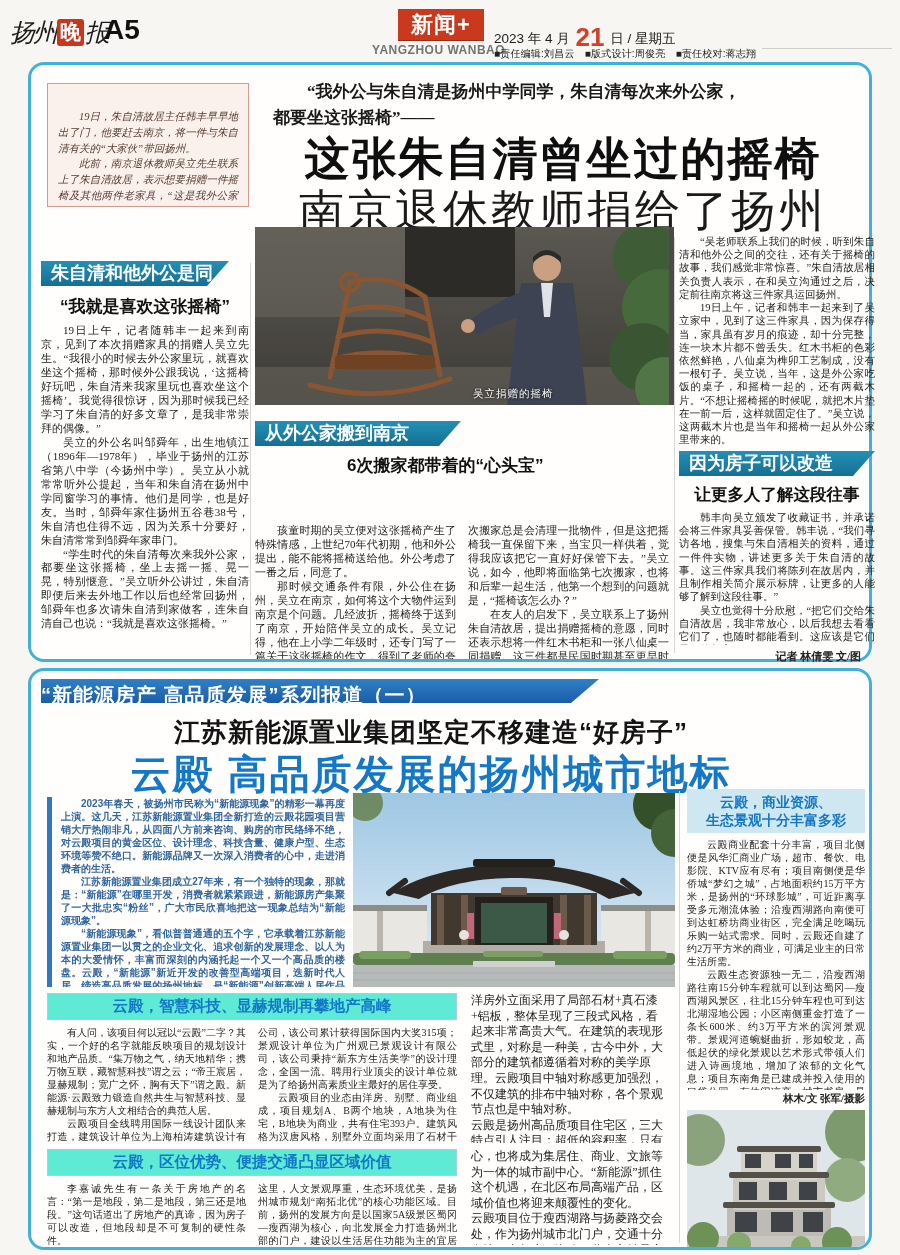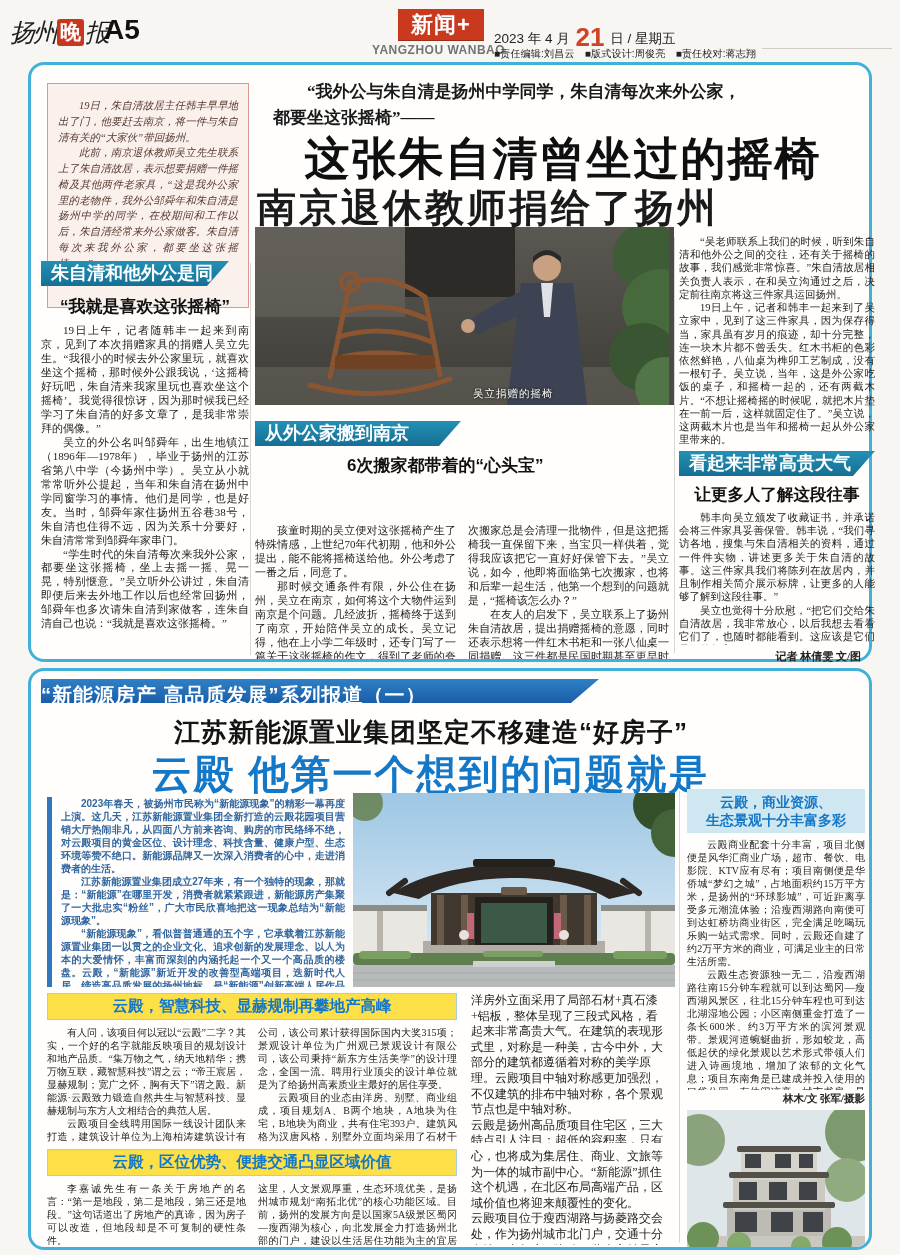--- a/index.html
+++ b/index.html
@@ -25,26 +25,26 @@
   .body p, .c p { text-indent:2em; text-align:justify; }
   .cont p:first-child { text-indent:0; }
   h3.subhead { font-weight:700; color:#111; font-family:"Liberation Sans", sans-serif; }
   .byline { font-family:"Liberation Serif", serif; font-weight:700; font-size:11px; text-align:right; color:#222; }
   figure { position:absolute; overflow:hidden; }
   figure svg { display:block; }
   .vrule { position:absolute; width:1px; background:#d9d7d2; }
 
   
   #box1 { left:28px; top:62px; width:844px; height:600px; }
-  .introbox { position:absolute; left:16px; top:18px; width:202px; height:225px; background:#fbf1ec; border:1px solid #d99a8d; padding:14px 10px; font-family:"Liberation Serif", serif; font-style:italic; font-size:10.5px; line-height:1.5; color:#55392f; overflow:hidden; }
+  .introbox { position:absolute; left:16px; top:18px; width:202px; height:124px; background:#fbf1ec; border:1px solid #d99a8d; padding:25px 10px; font-family:"Liberation Serif", serif; font-style:italic; font-size:10.5px; line-height:1.5; color:#55392f; overflow:hidden; }
   .introbox p { text-indent:2em; text-align:justify; }
   .quote { position:absolute; left:242px; top:14px; width:588px; font-family:"Liberation Serif", serif; font-size:17px; font-weight:700; color:#1a1a1a; line-height:1.5; }
   .quote div:first-child { padding-left:34px; }
   .headline1 { position:absolute; left:226px; top:64px; width:612px; text-align:center; font-family:"Liberation Serif", serif; font-size:45px; font-weight:900; color:#0f0f0f; letter-spacing:2px; }
-  .headline2 { position:absolute; left:226px; top:116px; width:612px; text-align:left; font-size:39px; font-weight:700; color:#1a1a1a; letter-spacing:3px; }
+  .headline2 { position:absolute; left:226px; top:116px; width:612px; text-align:center; font-size:45px; font-weight:400; color:#1a1a1a; letter-spacing:3px; }
   #photo1 { left:224px; top:162px; width:419px; height:178px; background:#4c4a46; }
   .caption1 { position:absolute; left:52%; bottom:4px; color:#fff; font-size:10.5px; letter-spacing:1px; text-shadow:0 0 3px #000; }
   .colL { position:absolute; left:10px; top:196px; width:208px; }
   .colL .banner { width:188px; }
   .colL h3 { font-size:17px; text-align:center; margin:9px 0 6px; }
   .colL .body { font-family:"Liberation Serif", serif; font-size:11px; line-height:1.27; color:#1c1c1c; height:346px; overflow:hidden; }
   .mid { position:absolute; left:224px; top:356px; width:414px; }
   .mid .banner { width:206px; }
   .mid h3 { font-size:17px; margin:8px 0 6px 92px; }
   .mid .cols { display:flex; gap:12px; height:176px; overflow:hidden; }
@@ -64,21 +64,21 @@
   .title2 { position:absolute; left:0; top:76px; width:800px; text-align:center; font-size:40px; font-weight:900; color:#1478c8; letter-spacing:2px; }
   .lead { position:absolute; left:16px; top:126px; width:298px; height:190px; border-left:5px solid #2f78c0; padding-left:9px; font-size:10px; line-height:1.3; font-weight:700; color:#33679f; overflow:hidden; }
   .lead p { text-indent:2em; text-align:justify; }
   #photo2 { left:322px; top:122px; width:322px; height:194px; background:#cfe2ee; }
   .r2col { position:absolute; left:656px; top:118px; width:178px; }
   .r2head { background:#cfe7f0; color:#1478c8; font-weight:800; font-size:14px; line-height:1.3; text-align:center; padding:4px 2px; }
   .r2paras { font-family:"Liberation Serif", serif; font-size:10px; line-height:1.3; color:#1c1c1c; height:252px; overflow:hidden; margin-top:5px; }
   .r2paras p { text-indent:2em; text-align:justify; }
   .byline2 { font-family:"Liberation Serif", serif; font-weight:700; font-size:10.5px; text-align:right; color:#222; margin:2px 0 4px; }
   #photo3 { position:relative; left:0; top:0; width:178px; height:148px; }
-  .shead { border:1px solid #a9cee1; background:#fde047; color:#1478c8; font-weight:800; font-size:15.5px; text-align:center; padding:2px 0; }
+  .shead { border:1px solid #a9cee1; background:#5eead4; color:#1478c8; font-weight:800; font-size:15.5px; text-align:center; padding:2px 0; }
   .sec { position:absolute; left:16px; width:620px; display:flex; gap:14px; }
   .sec .lg { width:410px; }
   .sec .cols { display:flex; gap:12px; margin-top:6px; }
   .sec .c { width:199px; font-family:"Liberation Serif", serif; font-size:10px; line-height:1.3; color:#1c1c1c; }
   .sec .c3 { width:196px; font-family:"Liberation Serif", serif; font-size:12px; line-height:1.3; color:#1c1c1c; }
   #sec-tech { top:322px; height:150px; overflow:hidden; }
   #sec-loc { top:478px; height:96px; overflow:hidden; }
 </style>
 </head>
 <body>
@@ -183,34 +183,34 @@
             <p>在友人的启发下，吴立联系上了扬州朱自清故居，提出捐赠摇椅的意愿，同时还表示想将一件红木书柜和一张八仙桌一同捐赠。这三件都是民国时期甚至更早时候的老物件。</p>
           </div>
       </div>
     </div>
 
     <aside class="colR">
       <div class="body b1">
           <p>“吴老师联系上我们的时候，听到朱自清和他外公之间的交往，还有关于摇椅的故事，我们感觉非常惊喜。”朱自清故居相关负责人表示，在和吴立沟通过之后，决定前往南京将这三件家具运回扬州。</p>
           <p>19日上午，记者和韩丰一起来到了吴立家中，见到了这三件家具，因为保存得当，家具虽有岁月的痕迹，却十分完整，连一块木片都不曾丢失。红木书柜的色彩依然鲜艳，八仙桌为榫卯工艺制成，没有一根钉子。吴立说，当年，这是外公家吃饭的桌子，和摇椅一起的，还有两截木片。“不想让摇椅摇的时候呢，就把木片垫在一前一后，这样就固定住了。”吴立说，这两截木片也是当年和摇椅一起从外公家里带来的。</p>
         </div>
-      <div class="banner">看起来非常高贵大气</div>
+      <div class="banner">因为房子可以改造</div>
       <h3 class="subhead">让更多人了解这段往事</h3>
       <div class="body b2">
           <p>韩丰向吴立颁发了收藏证书，并承诺会将三件家具妥善保管。韩丰说，“我们寻访各地，搜集与朱自清相关的资料，通过一件件实物，讲述更多关于朱自清的故事。这三件家具我们将陈列在故居内，并且制作相关简介展示标牌，让更多的人能够了解到这段往事。”</p>
           <p>吴立也觉得十分欣慰，“把它们交给朱自清故居，我非常放心，以后我想去看看它们了，也随时都能看到。这应该是它们最好的归宿。”</p>
         </div>
       <div class="byline">记者 林倩雯 文/图</div>
     </aside>
   </section>
 
   <section class="nbox" id="box2">
     <div class="series">“新能源房产 高品质发展”系列报道（一）</div>
     <h2 class="kicker">江苏新能源置业集团坚定不移建造“好房子”</h2>
-    <h1 class="title2">云殿 他第一个想到的问题就是</h1>
+    <h1 class="title2">云殿 高品质发展的扬州城市地标</h1>
 
     <div class="lead">
         <p>2023年春天，被扬州市民称为“新能源现象”的精彩一幕再度上演。这几天，江苏新能源置业集团全新打造的云殿花园项目营销大厅热闹非凡，从四面八方前来咨询、购房的市民络绎不绝，对云殿项目的黄金区位、设计理念、科技含量、健康户型、生态环境等赞不绝口。新能源品牌又一次深入消费者的心中，走进消费者的生活。</p>
         <p>江苏新能源置业集团成立27年来，有一个独特的现象，那就是：“新能源”在哪里开发，消费者就紧紧跟进，新能源房产集聚了一大批忠实“粉丝”，广大市民欣喜地把这一现象总结为“新能源现象”。</p>
         <p>“新能源现象”，看似普普通通的五个字，它承载着江苏新能源置业集团一以贯之的企业文化、追求创新的发展理念、以人为本的大爱情怀，丰富而深刻的内涵托起一个又一个高品质的楼盘。云殿，“新能源”新近开发的改善型高端项目，迭新时代人居，缔造高品质发展的扬州地标，是“新能源”创新高端人居作品的又一次实践与升华。</p>
       </div>
 
     <figure id="photo2">
       <svg width="322" height="194" viewBox="0 0 322 194">
         <defs>

